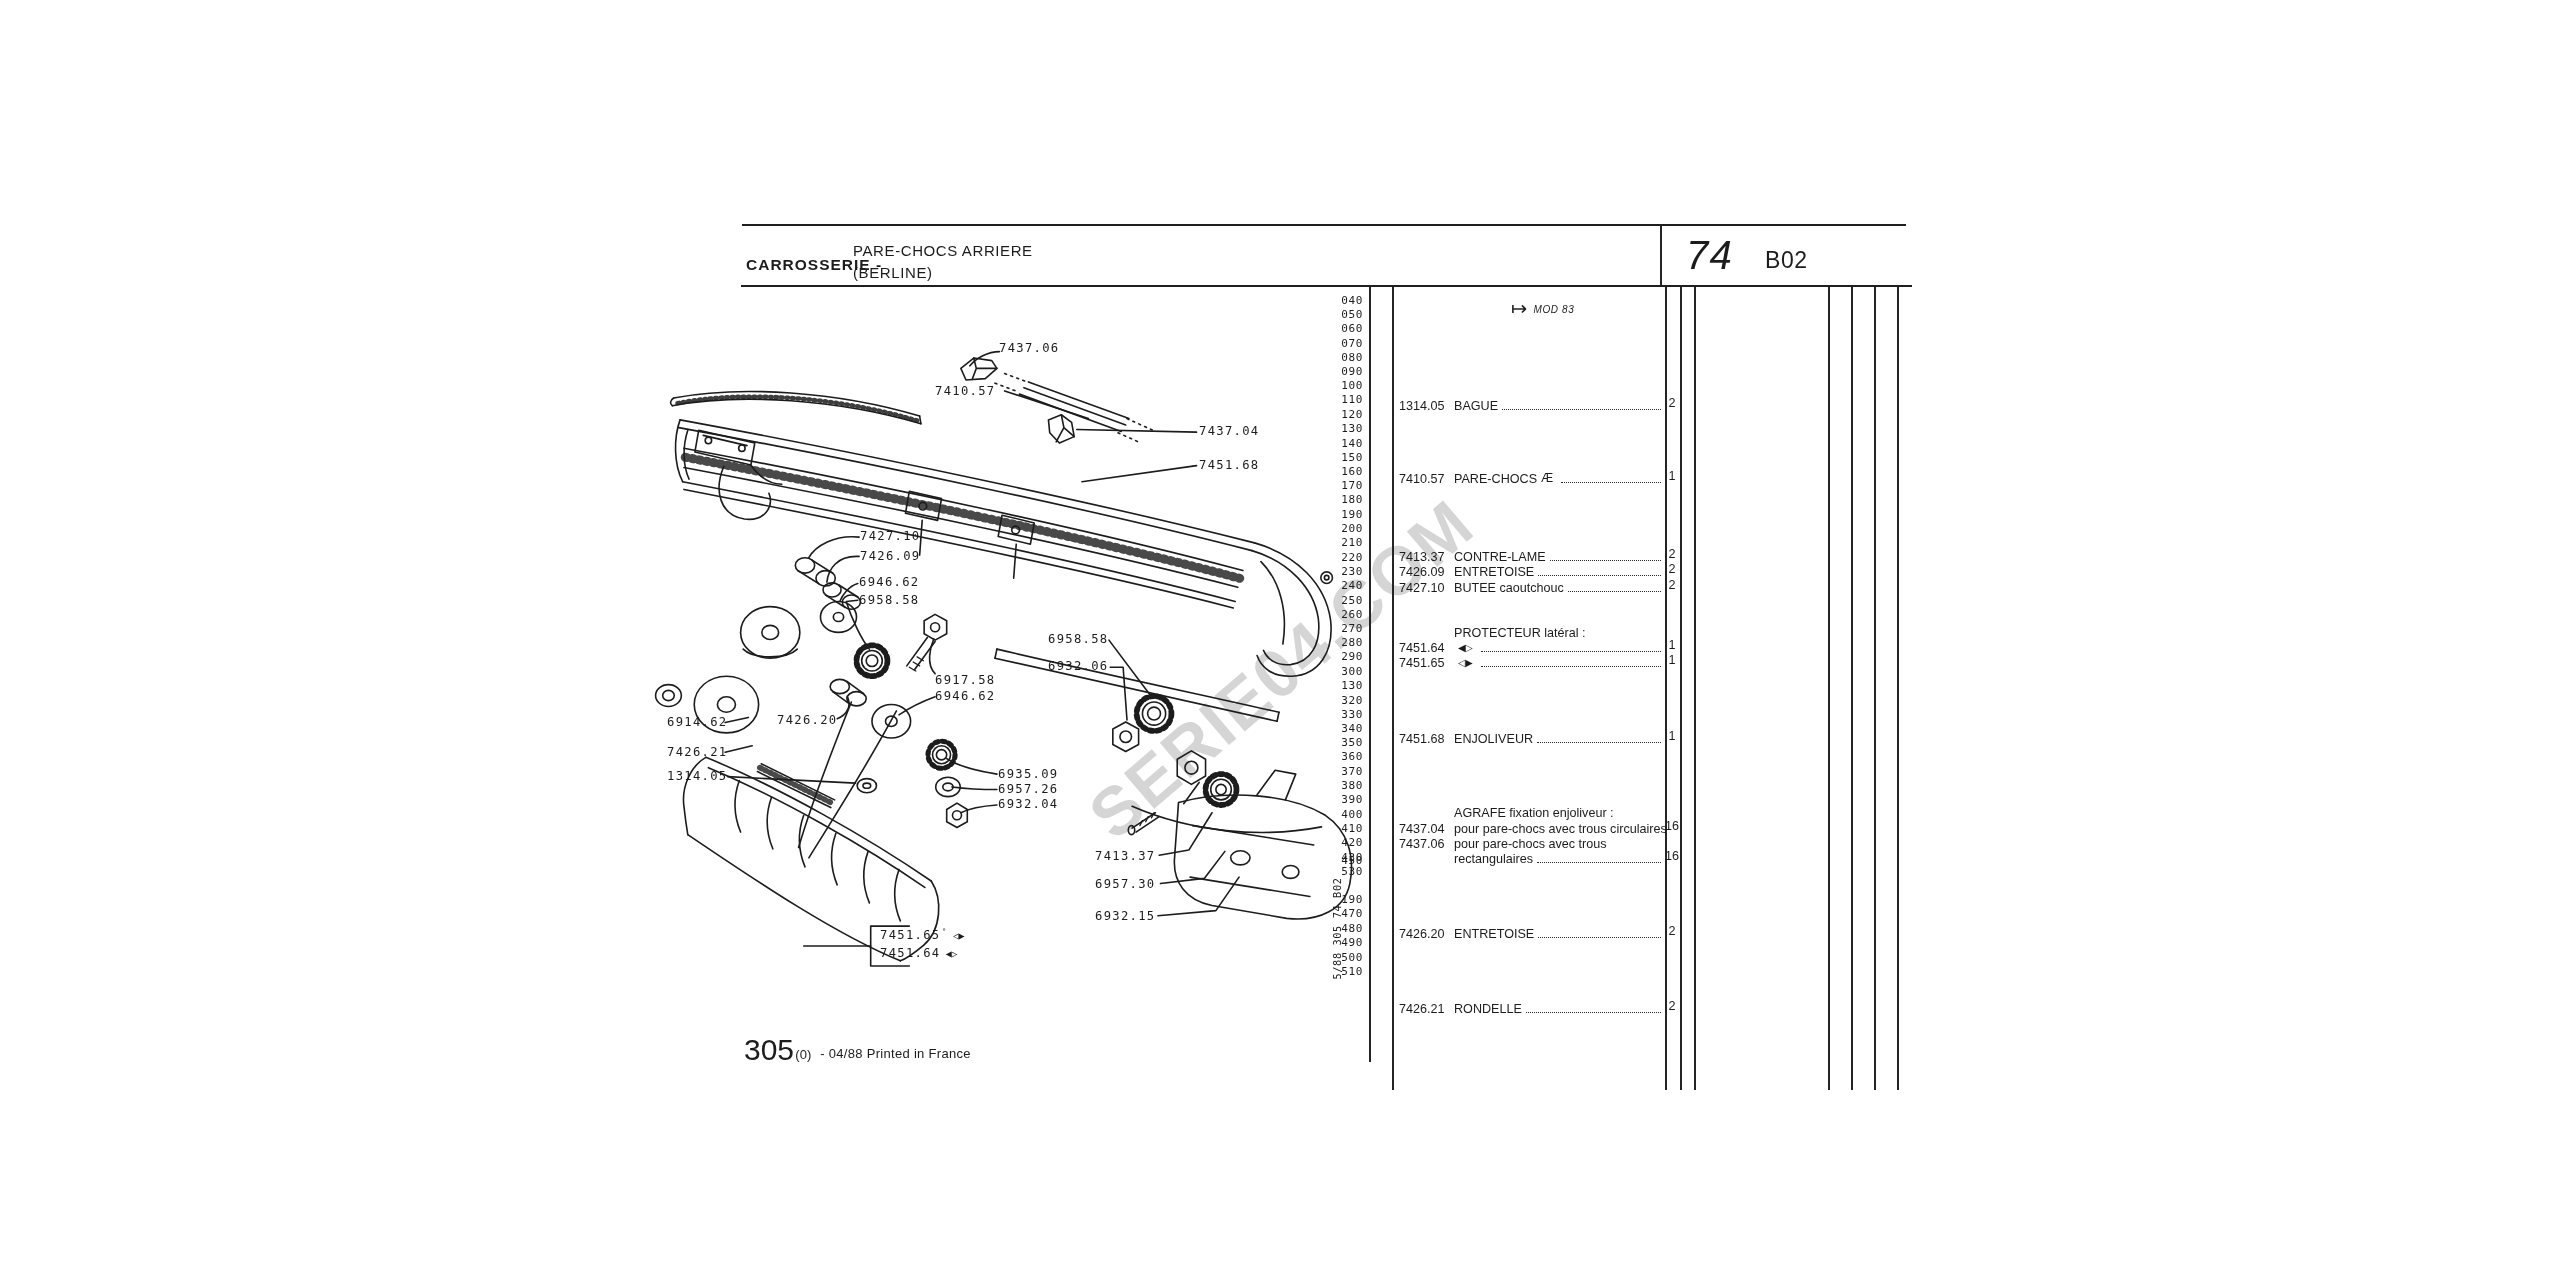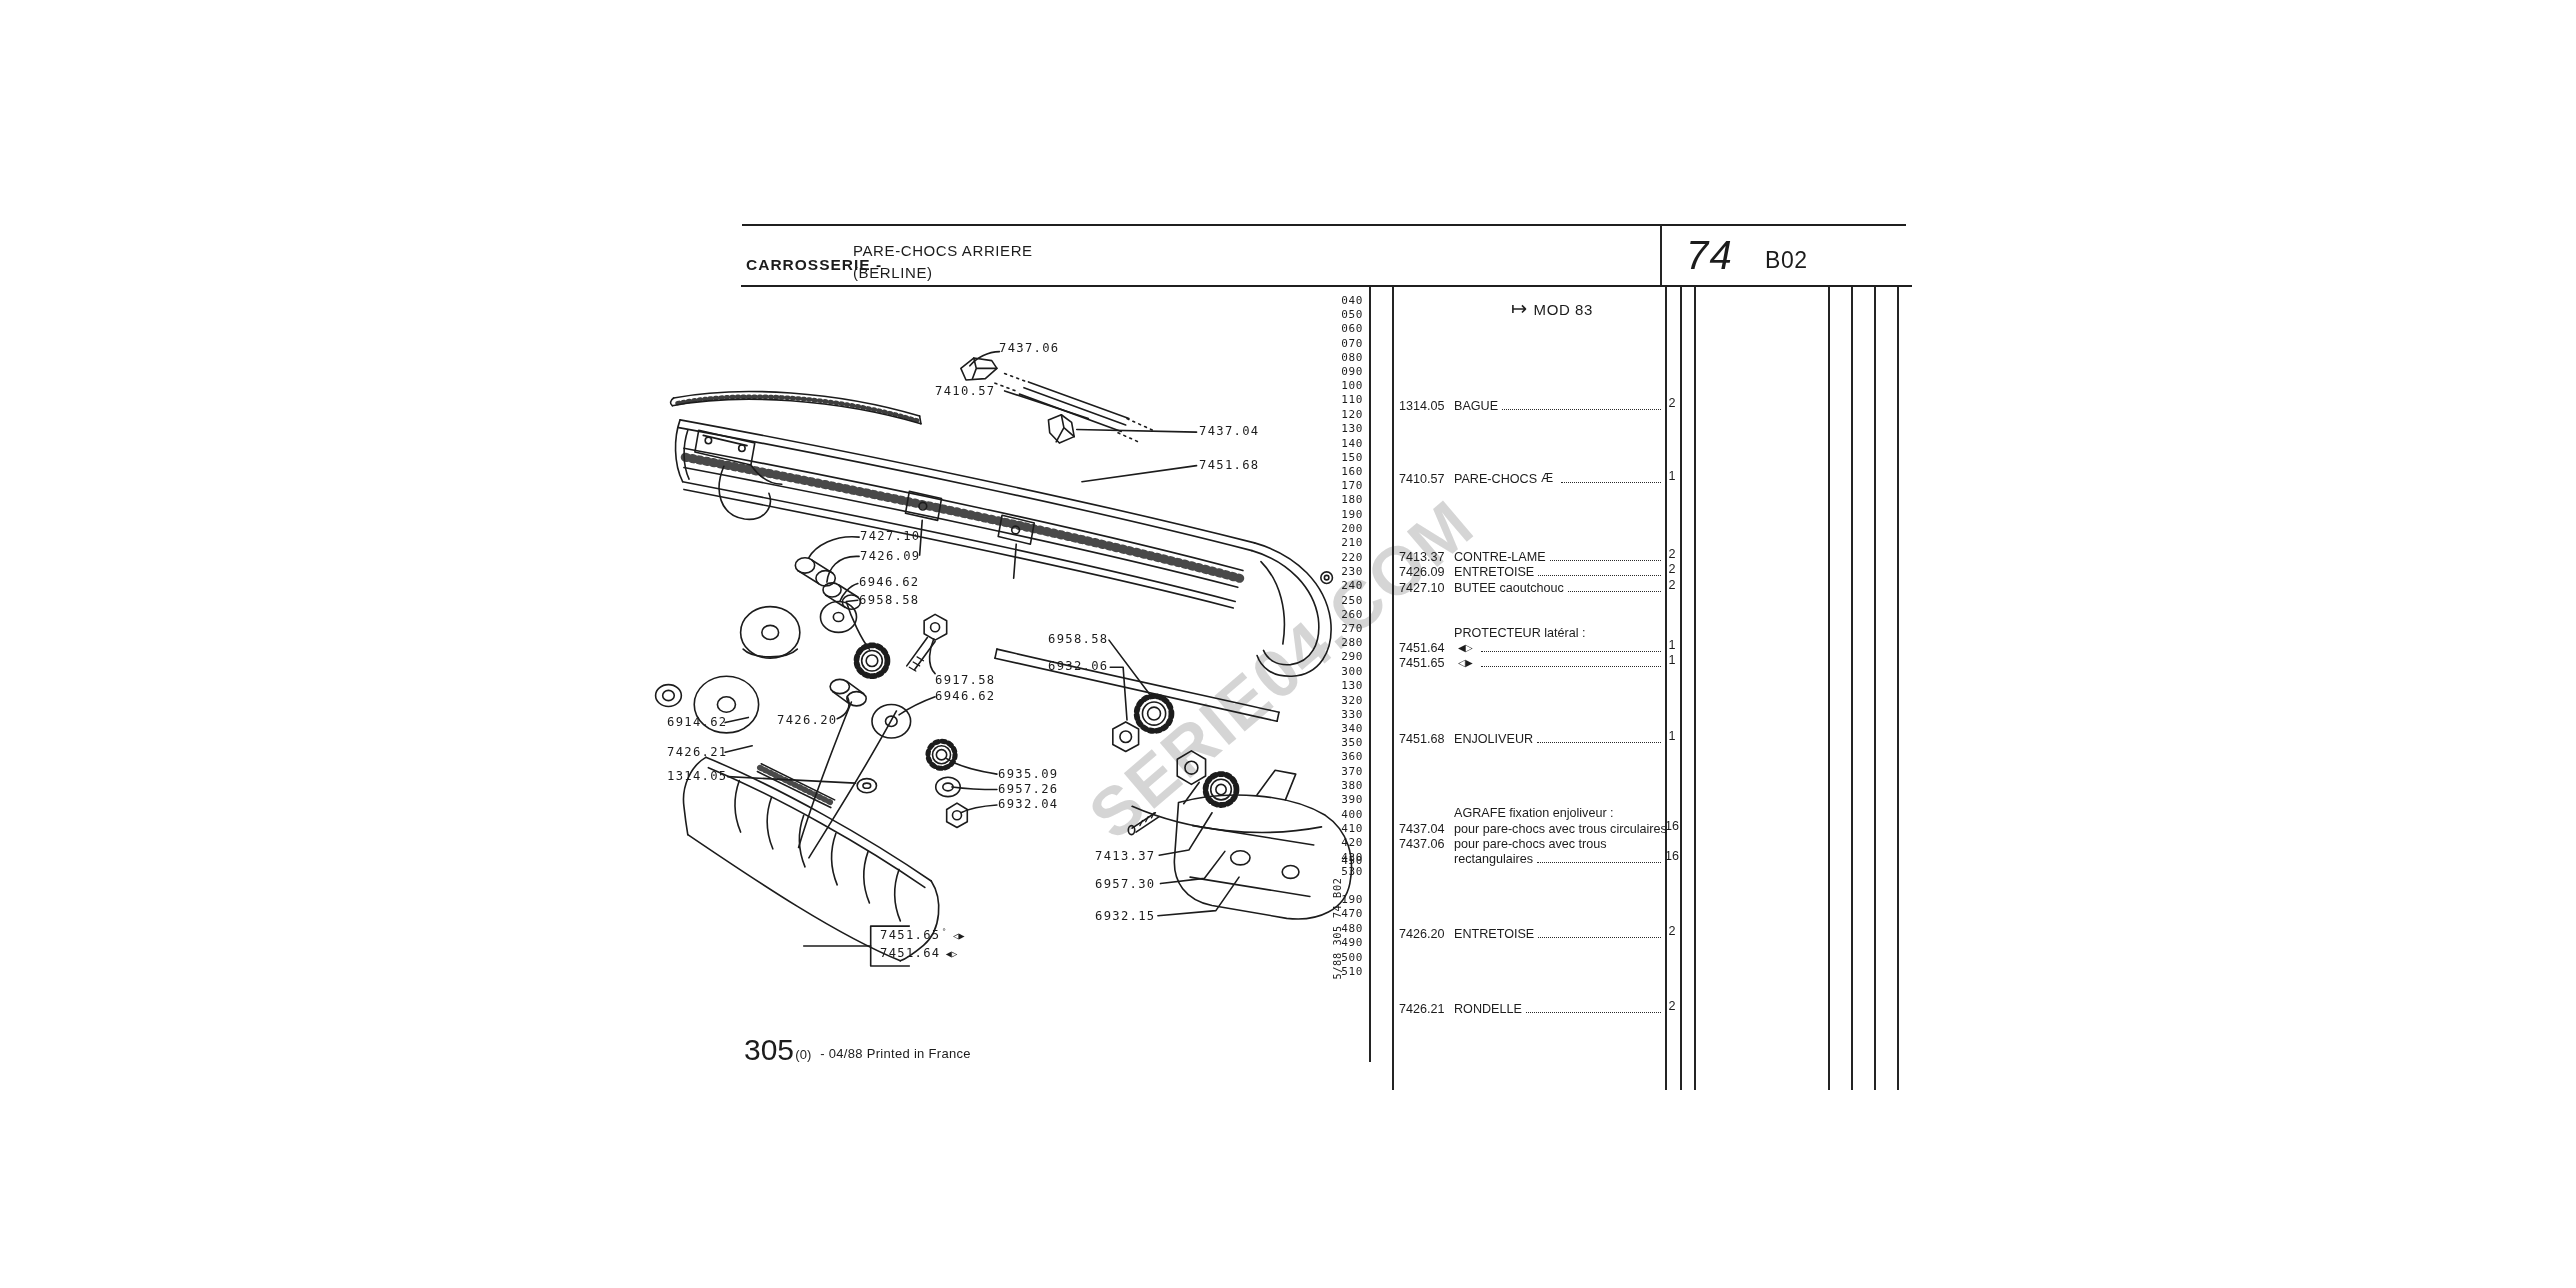--- a/index.html
+++ b/index.html
@@ -10,21 +10,21 @@
   .vline{position:absolute;background:#242424;width:1.6px;z-index:3;}
   
   .hdr-section{position:absolute;left:746px;top:256px;font-size:15.5px;letter-spacing:1px;font-weight:bold;z-index:4;}
   .hdr-title{position:absolute;left:853px;top:242px;font-size:15px;letter-spacing:0.6px;z-index:4;}
   .hdr-sub{position:absolute;left:853px;top:264px;font-size:15px;letter-spacing:0.6px;z-index:4;}
   .page-num{position:absolute;left:1686px;top:233px;font-size:40px;letter-spacing:1.3px;z-index:4;font-style:italic;}
   .page-code{position:absolute;left:1765px;top:247px;font-size:23px;letter-spacing:0.6px;z-index:4;}
   
   .modnote{position:absolute;left:1511px;top:301px;display:flex;align-items:center;gap:6.4px;z-index:4;}
   .modnote .arrow{font-size:19.3px;line-height:16.7px;}
-  .modnote .lbl{font-size:15px;letter-spacing:0.6px;}
+  .modnote .lbl{font-size:10px;letter-spacing:0.6px;font-style:italic;}
   
   .prow{position:absolute;left:1399px;width:263px;height:16.7px;display:flex;align-items:flex-end;
         font-size:12.6px;z-index:4;white-space:nowrap;}
   .prow .ref{width:55px;flex:none;}
   .prow .desc{flex:none;}
   .prow .sym{flex:none;margin:0 3.9px;font-size:9.7px;line-height:15px;}
   .prow .sym:empty{margin:0;}
   .prow .dots{flex:1;border-bottom:1.6px dotted #2a2a2a;margin:0 1.3px 3.2px 3.9px;}
   .prow.nodots .dots{border-bottom:none;}
   .qty{position:absolute;left:1663px;width:18px;height:16.7px;font-size:12.6px;text-align:center;z-index:4;}

